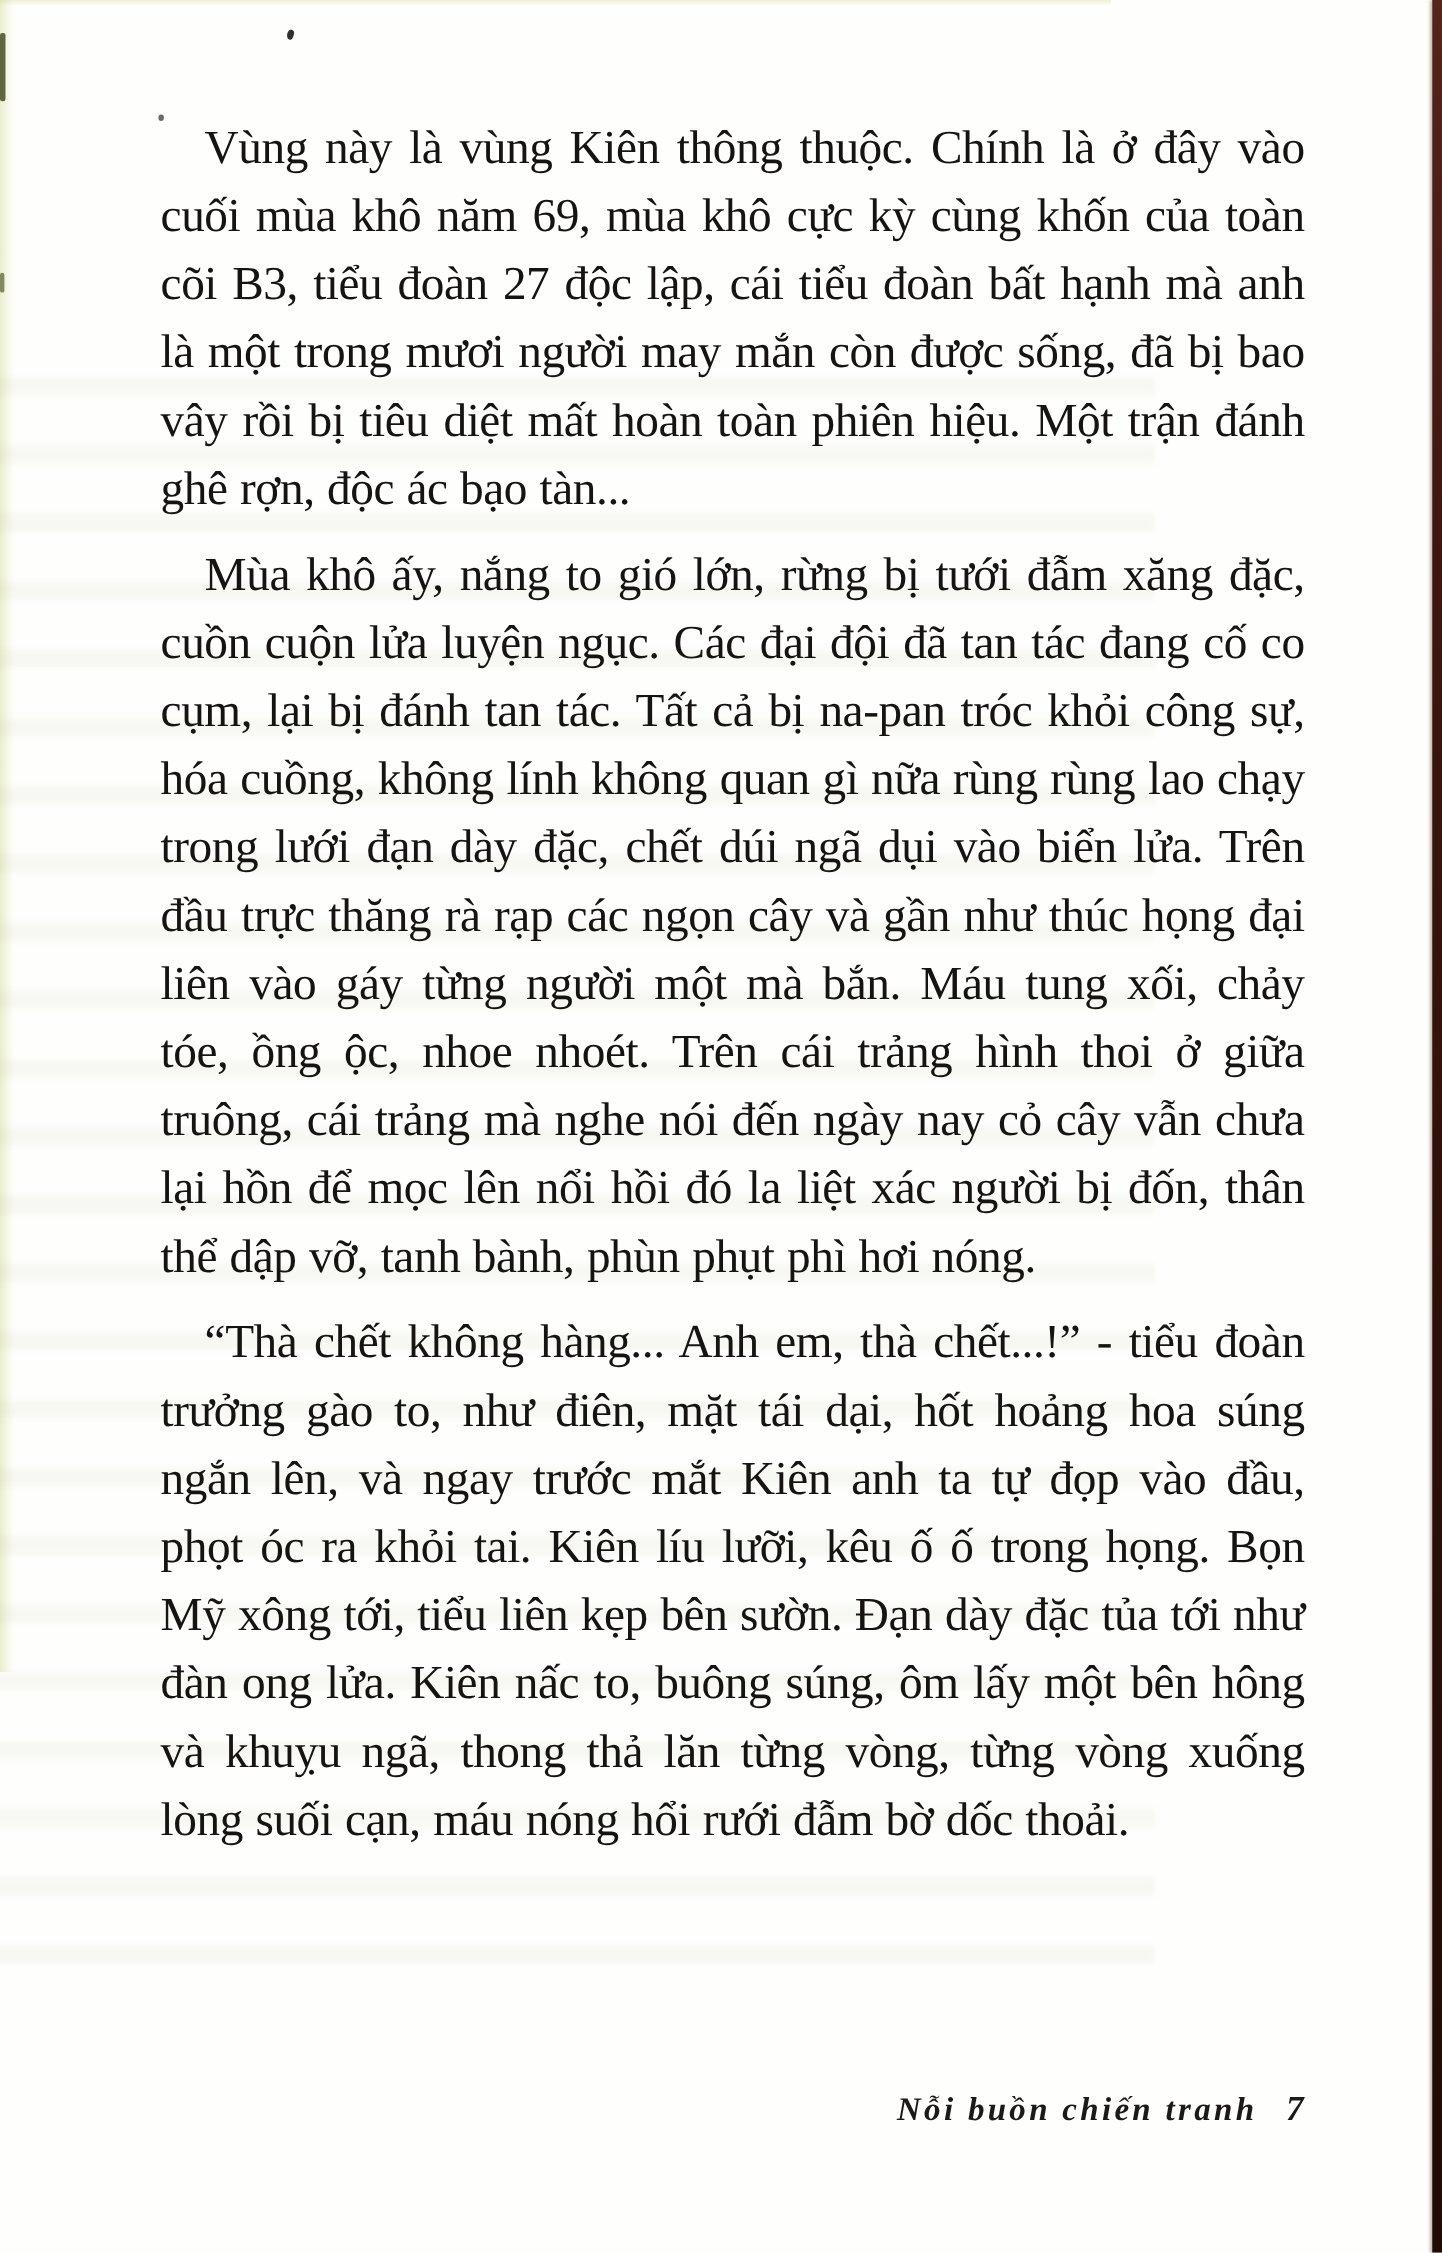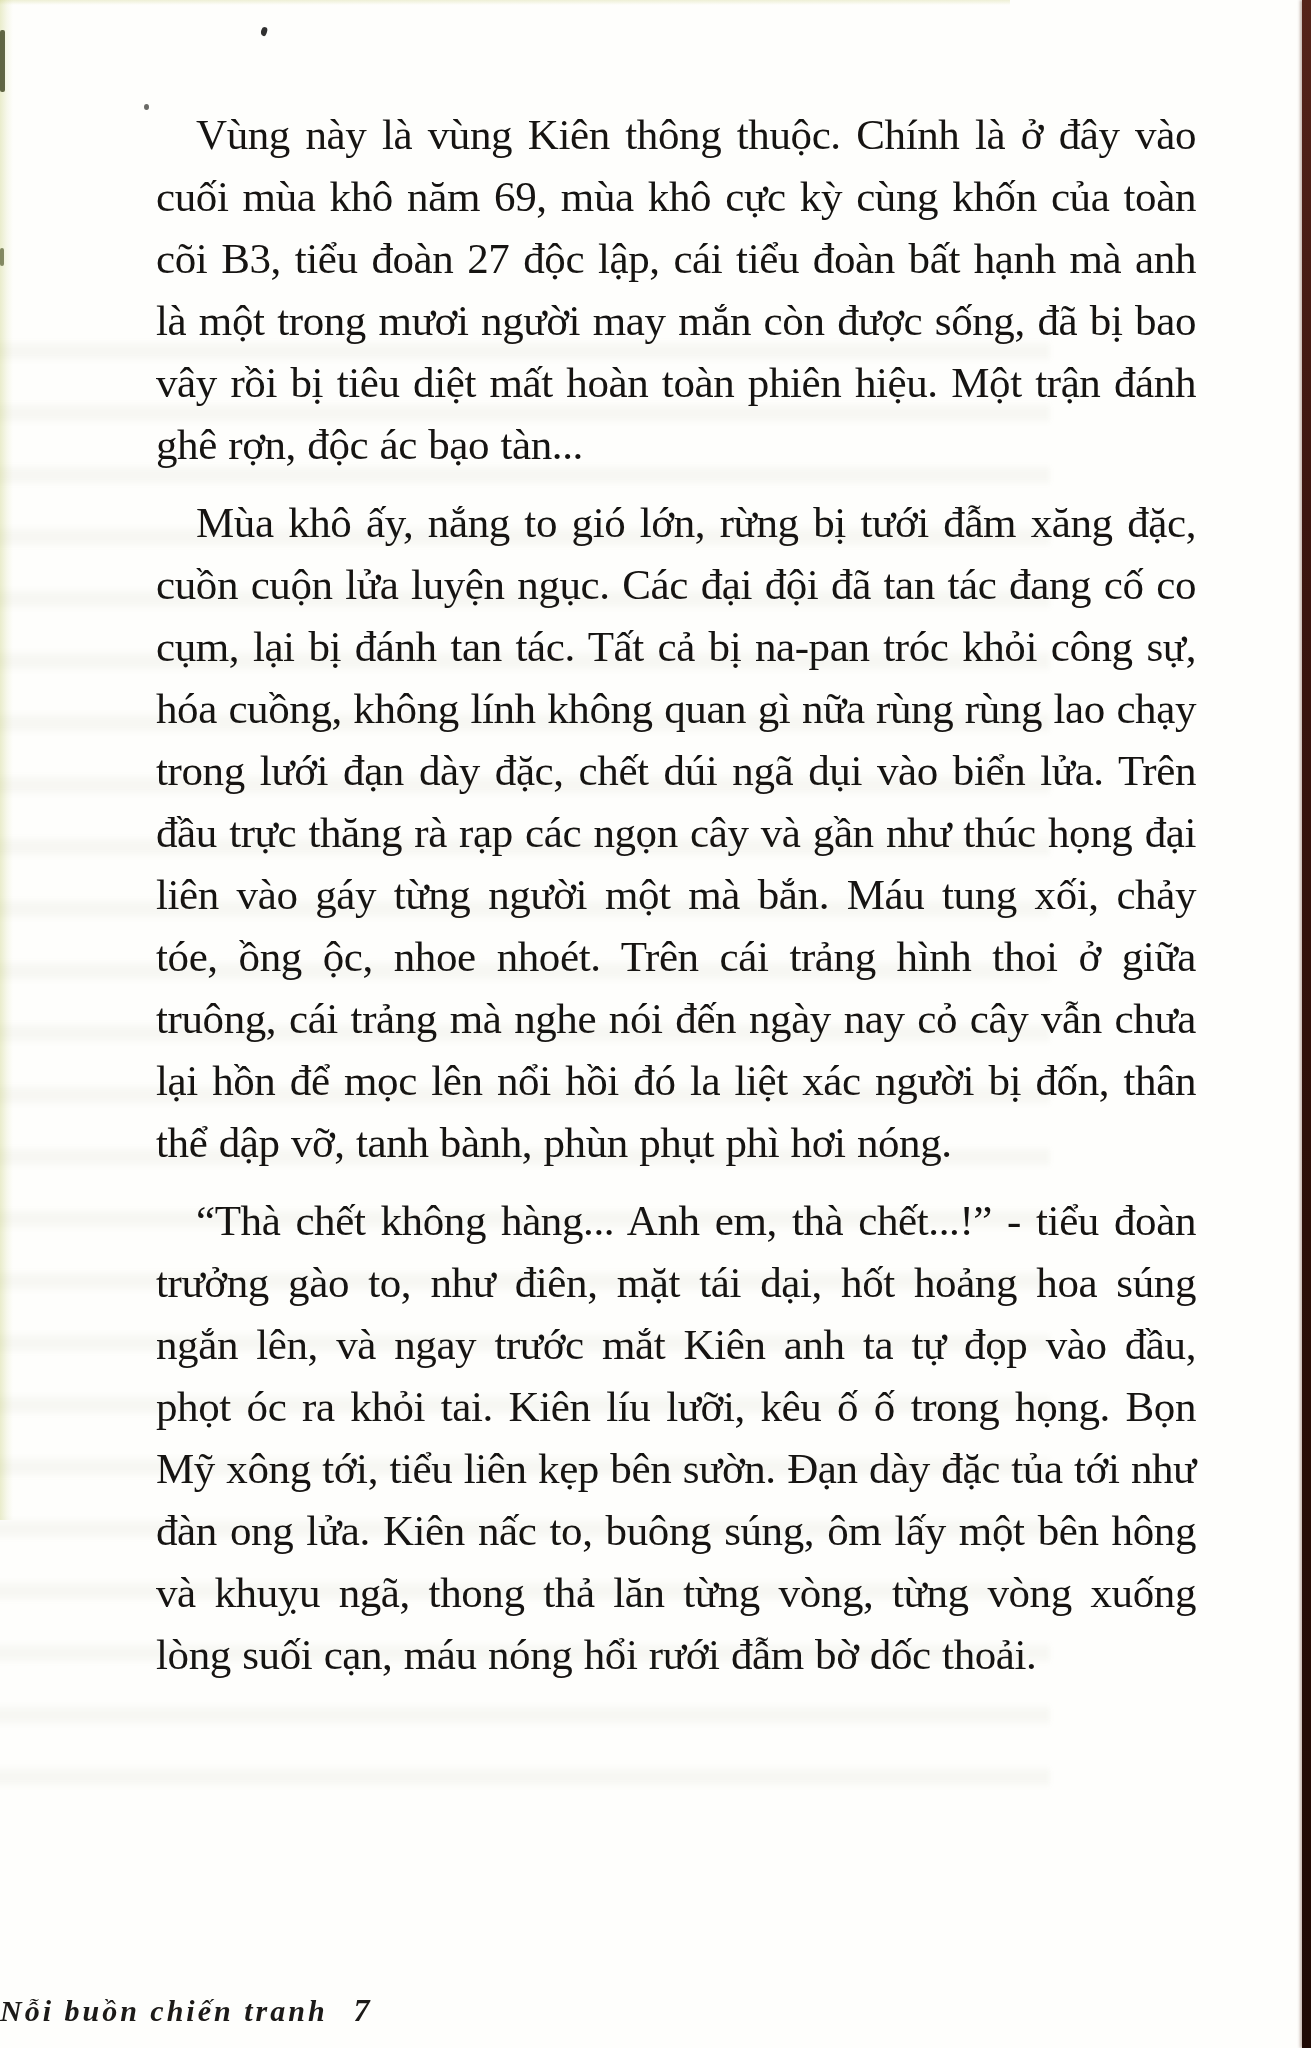--- a/index.html
+++ b/index.html
@@ -15,21 +15,21 @@
     font-family: "Liberation Serif", serif;
     color: #161412;
   }
   .page {
     position: absolute;
     inset: 0;
   }
   
   .text-block {
     position: absolute;
-    left: 156px;
+    left: 146px;
     top: 104px;
     width: 1040px;
   }
   .text-block p {
     margin: 0 0 16px 0;
     font-size: 43px;
     line-height: 62px;
     letter-spacing: -0.4px;
     text-align: justify;
     text-indent: 40px;
@@ -49,23 +49,24 @@
       rgba(0,0,0,0) 40px,
       rgba(128,138,98,0.055) 46px,
       rgba(128,138,98,0.055) 56px,
       rgba(0,0,0,0) 62px
     );
     filter: blur(2px);
   }
   
   .footer {
     position: absolute;
-    top: 1992px;
+    top: 1898px;
     left: 0;
     width: 1185px;
+    text-align: right;
     white-space: nowrap;
   }
   .footer .book-title {
     font-style: italic;
     font-weight: bold;
     font-size: 30px;
     letter-spacing: 3px;
     color: #1c1a18;
   }
   .footer .page-number {

